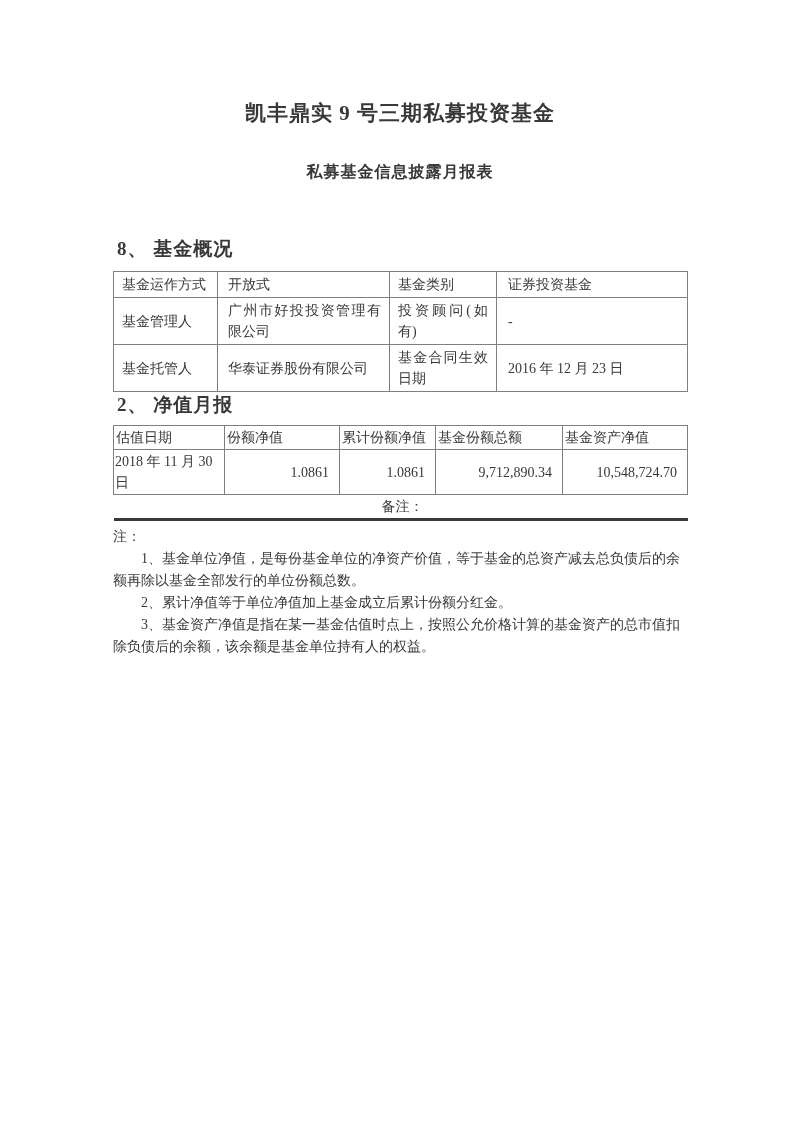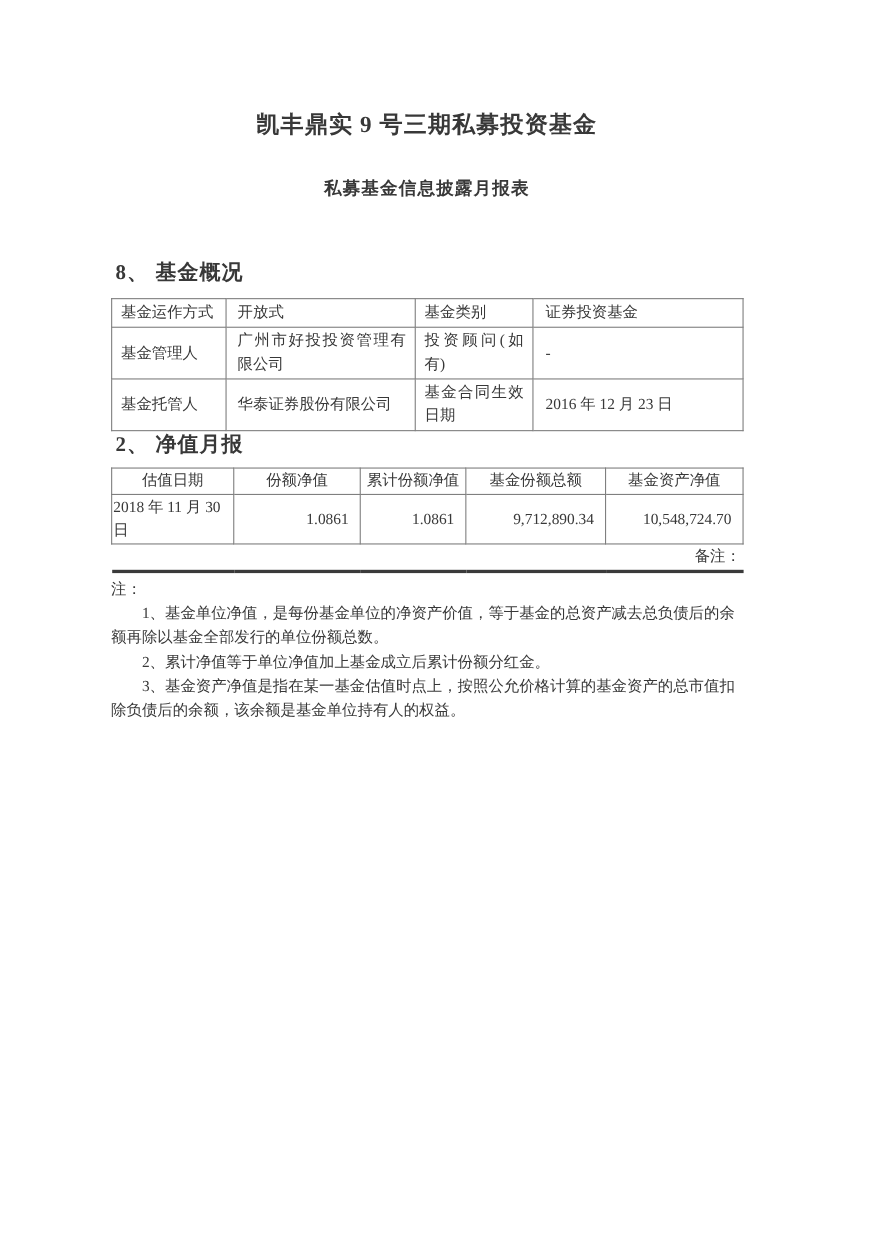--- a/index.html
+++ b/index.html
@@ -4,21 +4,21 @@
 <style>
   * { box-sizing: border-box; }
   html, body { margin: 0; padding: 0; }
   body {
     width: 800px; height: 1131px;
     background: #ffffff;
     font-family: "Liberation Serif", "DejaVu Serif", serif;
     color: #383838;
   }
   .page { position: relative; width: 800px; height: 1131px; overflow: hidden; }
-  .content { position: absolute; left: 101px; top: 0; width: 574px; }
+  .content { position: absolute; left: 113px; top: 0; width: 574px; }
 
   .doc-title {
     margin: 0; padding-top: 99px;
     font-size: 21px; line-height: 28px;
     font-weight: bold; text-align: center;
     letter-spacing: 1px;
   }
   .doc-subtitle {
     margin: 34px 0 12px 0;
     font-size: 16px; line-height: 22px;
@@ -55,32 +55,32 @@
   .overview-table tr.r5 td { height: 62px; }
 
   
   .nav-table { width: 574px; margin-top: 7px; font-size: 14px; border-bottom: 3px solid #3a3a3a; }
   .nav-table td {
     border: 1px solid #7f7f7f;
     vertical-align: middle;
     line-height: 21px;
     padding: 1px 2px;
   }
-  .nav-table tr.head td { height: 23px; text-align: center; }
+  .nav-table tr.head td { height: 23px; text-align: left; }
   .nav-table tr.data td { height: 23px; }
   .nav-table td.n1 { width: 111px; }
   .nav-table td.n2 { width: 115px; }
   .nav-table td.n3 { width: 96px; }
   .nav-table td.n4 { width: 127px; }
   .nav-table td.n5 { width: 125px; }
   .nav-table tr.data td.n1 { text-align: left; padding-left: 1px; }
   .nav-table tr.data td.num { text-align: right; padding-right: 10px; }
   .nav-table tr.remark td {
     border-left: none; border-right: none; border-bottom: none;
-    height: 15px; padding-left: 6px; text-align: right; margin-top: 12px;
+    height: 15px; padding-left: 6px; text-align: center; margin-top: 12px;
   }
 
   
   .notes { margin-top: 5px; font-size: 14px; }
   .notes p { margin: 0; line-height: 22px; }
   .notes p.note-item { text-indent: 2em; }
 </style>
 </head>
 <body>
 

